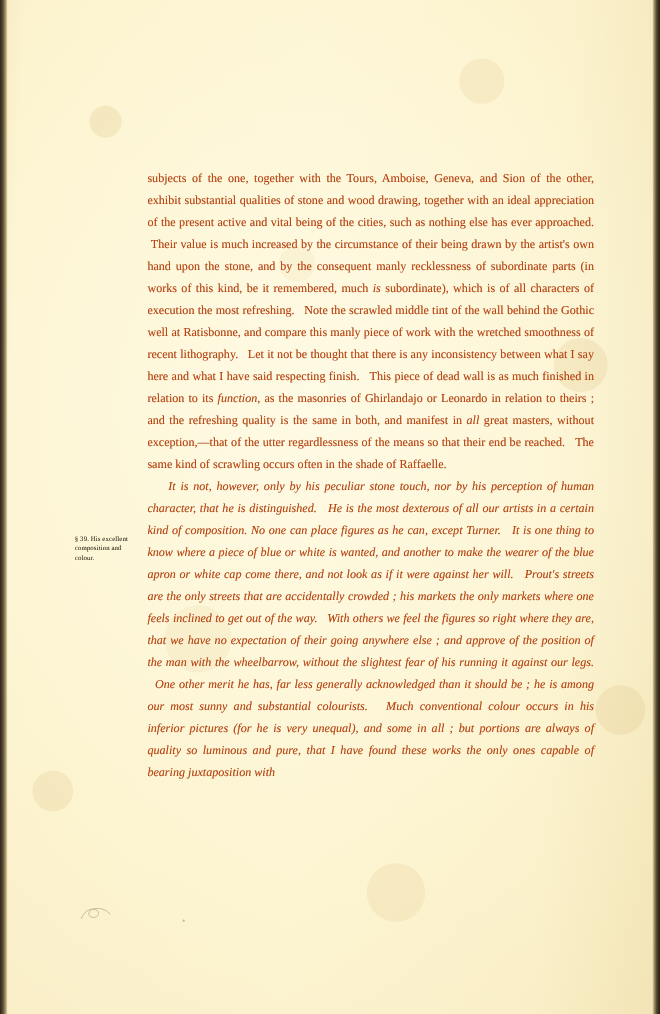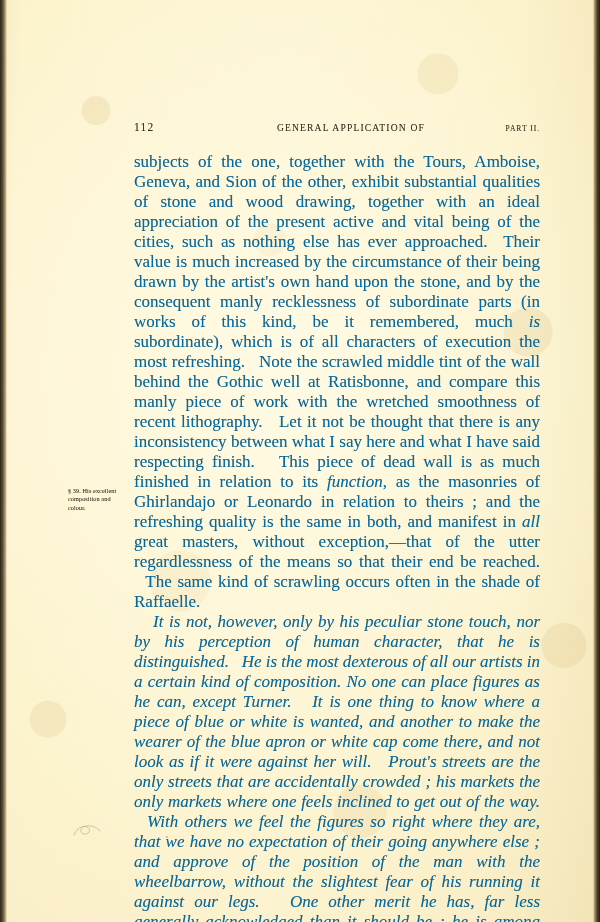--- a/index.html
+++ b/index.html
@@ -96,25 +96,25 @@
 
   
   #text-block {
     position: absolute;
     left: 134px;
     top: 152px;
     width: 406px;
   }
   .para {
     margin: 0;
-    font-size: 17px;
+    font-size: 11px;
     line-height: 20.0px;
     text-align: justify;
     text-justify: inter-word;
-    color: #0369a1;
+    color: #c2410c;
     -webkit-font-smoothing: antialiased;
   }
   .para + .para { margin-top: 0; }
   .para.indent { text-indent: 19px; font-style: italic; }
   .para i { font-style: italic; }
   
   #text-block, #running-head, #margin-note {
     text-shadow: 0 0 0.45px rgba(70,56,34,0.35);
   }
 
@@ -140,25 +140,20 @@
 </head>
 <body>
 
 <div id="page">
 
   <div id="paper-ground"></div>
   <div id="paper-grain"></div>
   <div id="edge-left"></div>
   <div id="edge-right"></div>
 
-  <div id="running-head">
-    <span class="folio">112</span>
-    <span class="head-title">GENERAL APPLICATION OF</span>
-    <span class="part">PART II.</span>
-  </div>
 
   <div id="margin-note">§ 39. His excellent composition and colour.</div>
 
   <div id="text-block">
     <p class="para">subjects of the one, together with the Tours, Amboise, Geneva, and Sion of the other, exhibit substantial qualities of stone and wood drawing, together with an ideal appreciation of the present active and vital being of the cities, such as nothing else has ever approached. &nbsp;Their value is much increased by the circumstance of their being drawn by the artist's own hand upon the stone, and by the consequent manly recklessness of subordinate parts (in works of this kind, be it remembered, much <i>is</i> subordinate), which is of all characters of execution the most refreshing. &nbsp;&nbsp;Note the scrawled middle tint of the wall behind the Gothic well at Ratisbonne, and compare this manly piece of work with the wretched smoothness of recent lithography. &nbsp;&nbsp;Let it not be thought that there is any inconsistency between what I say here and what I have said respecting finish. &nbsp;&nbsp;This piece of dead wall is as much finished in relation to its <i>function</i>, as the masonries of Ghirlandajo or Leonardo in relation to theirs ; and the refreshing quality is the same in both, and manifest in <i>all</i> great masters, without exception,—that of the utter regardlessness of the means so that their end be reached. &nbsp;&nbsp;The same kind of scrawling occurs often in the shade of Raffaelle.</p>
     <p class="para indent">It is not, however, only by his peculiar stone touch, nor by his perception of human character, that he is distinguished. &nbsp;&nbsp;He is the most dexterous of all our artists in a certain kind of composition. No one can place figures as he can, except Turner. &nbsp;&nbsp;It is one thing to know where a piece of blue or white is wanted, and another to make the wearer of the blue apron or white cap come there, and not look as if it were against her will. &nbsp;&nbsp;Prout's streets are the only streets that are accidentally crowded ; his markets the only markets where one feels inclined to get out of the way. &nbsp;&nbsp;With others we feel the figures so right where they are, that we have no expectation of their going anywhere else ; and approve of the position of the man with the wheelbarrow, without the slightest fear of his running it against our legs. &nbsp;&nbsp;One other merit he has, far less generally acknowledged than it should be ; he is among our most sunny and substantial colourists. &nbsp;&nbsp;Much conventional colour occurs in his inferior pictures (for he is very unequal), and some in all ; but portions are always of quality so luminous and pure, that I have found these works the only ones capable of bearing juxtaposition with</p>
   </div>
 
   <div id="pencil-mark">
     <svg width="30" height="20" viewBox="0 0 30 20" fill="none">

